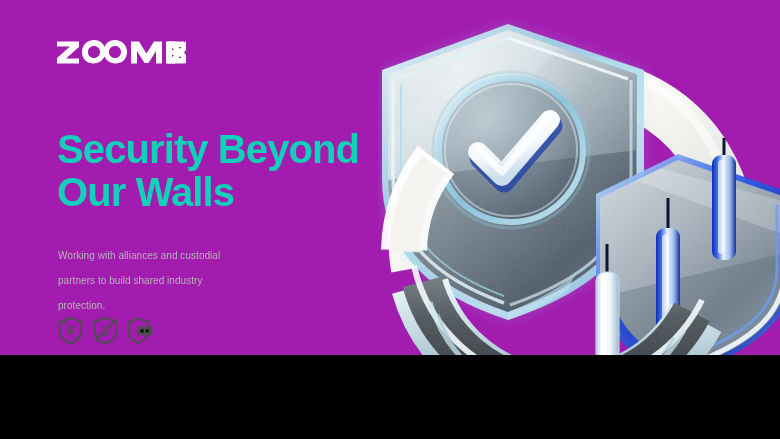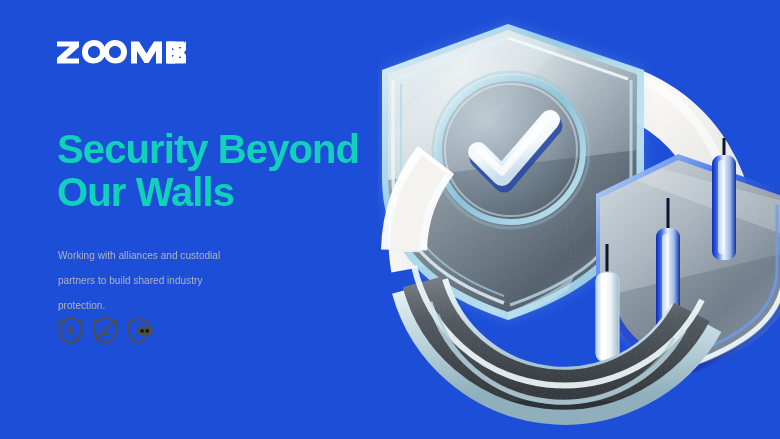--- a/index.html
+++ b/index.html
@@ -3,22 +3,22 @@
 <meta charset="utf-8">
 <style>
   html, body {
     margin: 0;
     padding: 0;
     background: #000000;
   }
   #stage {
     position: relative;
     width: 780px;
-    height: 439px;
-    background: #1d4ed8;
+    height: 355px;
+    background: #a21caf;
     overflow: hidden;
     font-family: "Liberation Sans", sans-serif;
   }
 
   
   #logo {
     position: absolute;
     left: 56px;
     top: 36px;
     height: 30px;

